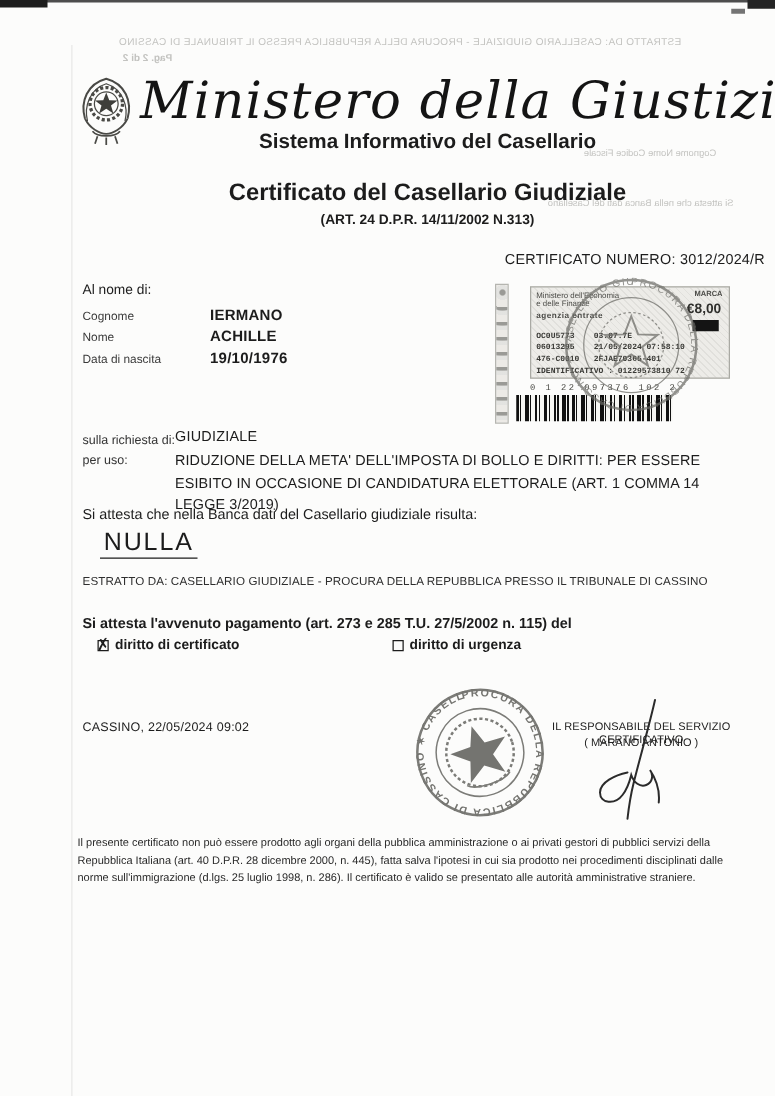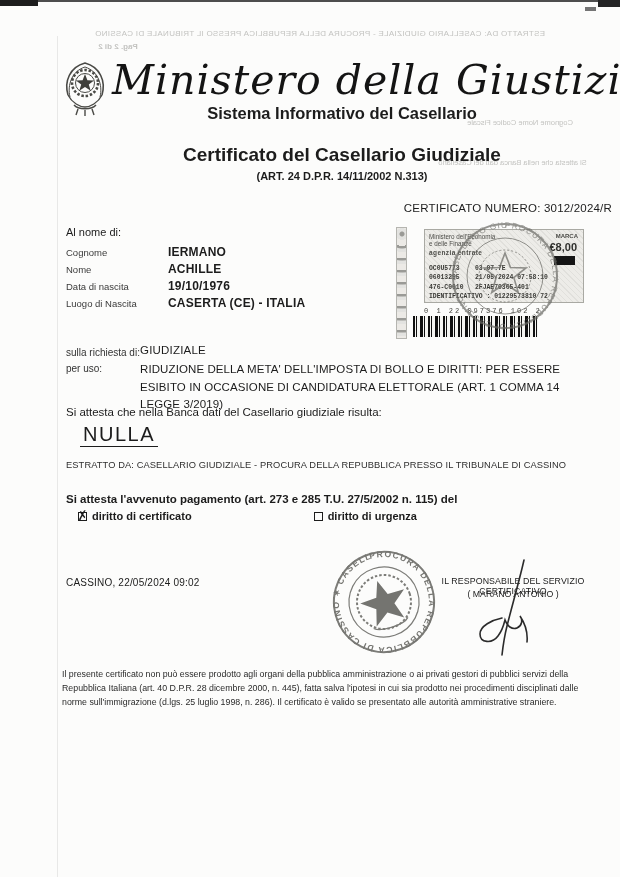--- a/index.html
+++ b/index.html
@@ -153,24 +153,20 @@
       <span class="field-value">IERMANO</span>
     </div>
     <div class="field-row">
       <span class="field-label">Nome</span>
       <span class="field-value">ACHILLE</span>
     </div>
     <div class="field-row">
       <span class="field-label">Data di nascita</span>
       <span class="field-value">19/10/1976</span>
     </div>
-    <div class="field-row">
-      <span class="field-label">Luogo di Nascita</span>
-      <span class="field-value">CASERTA (CE) - ITALIA</span>
-    </div>
   </div>
 
   <div class="abs bollo">
     <div class="bollo-band"></div>
     <div class="bollo-body">
       <div class="bollo-issuer">
         <span>Ministero dell'Economia</span><br>
         <span>e delle Finanze</span>
       </div>
       <div class="bollo-agency">agenzia entrate</div>

